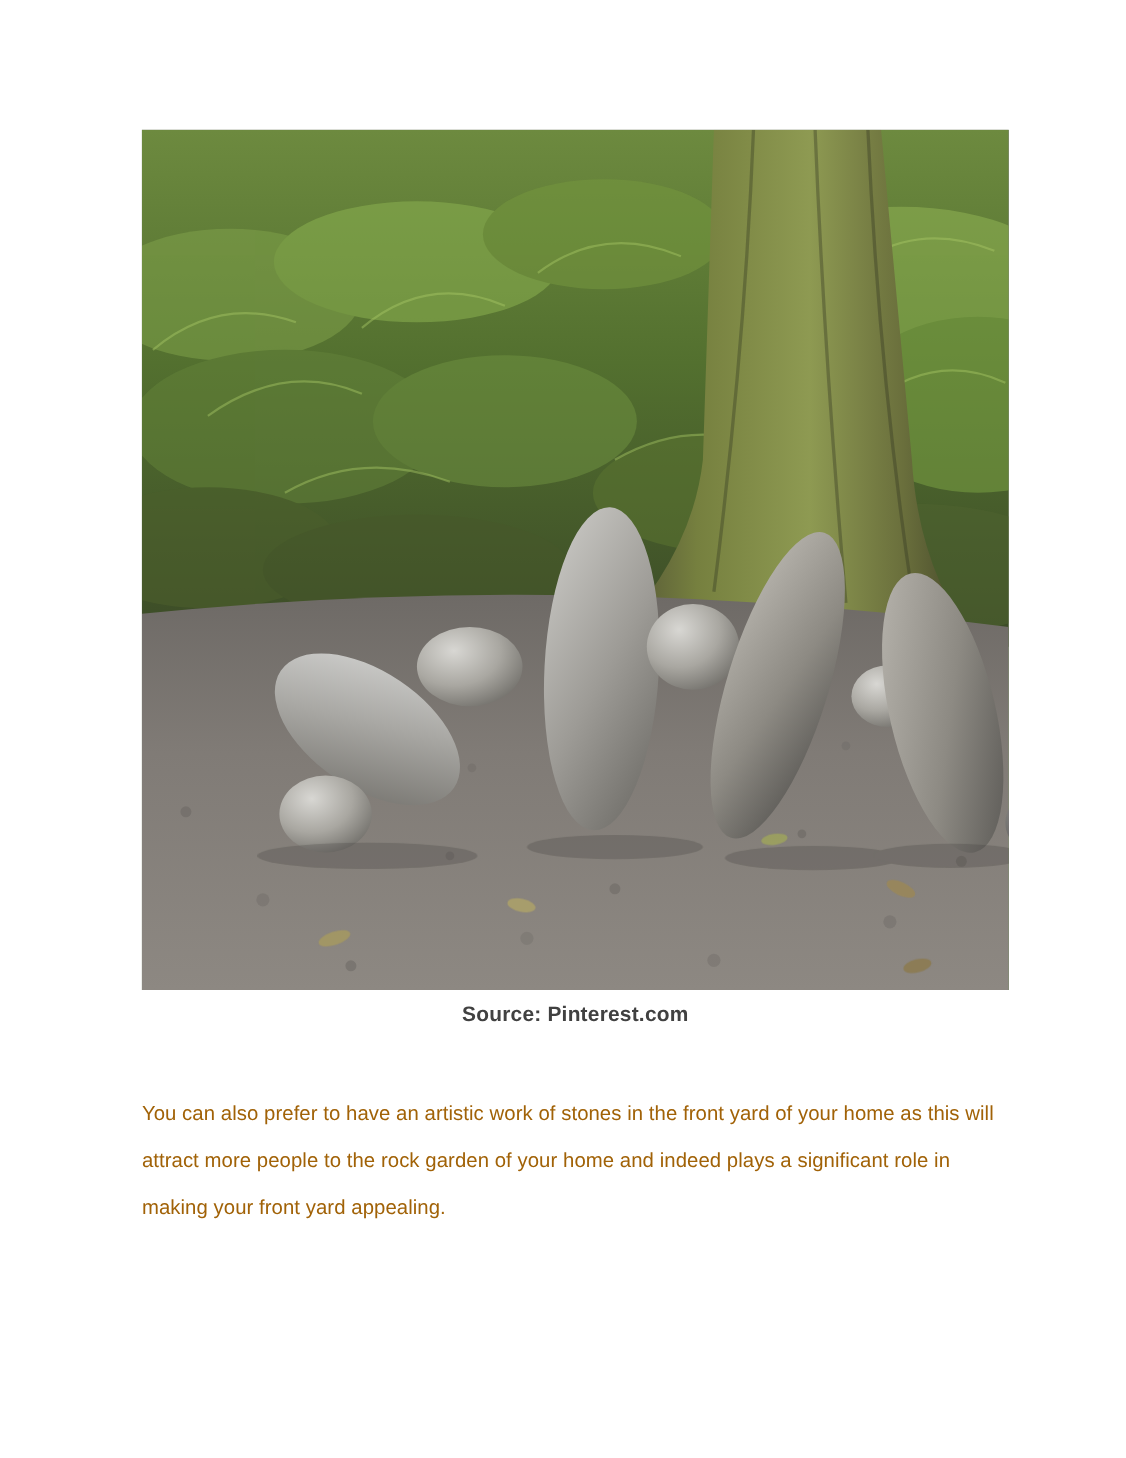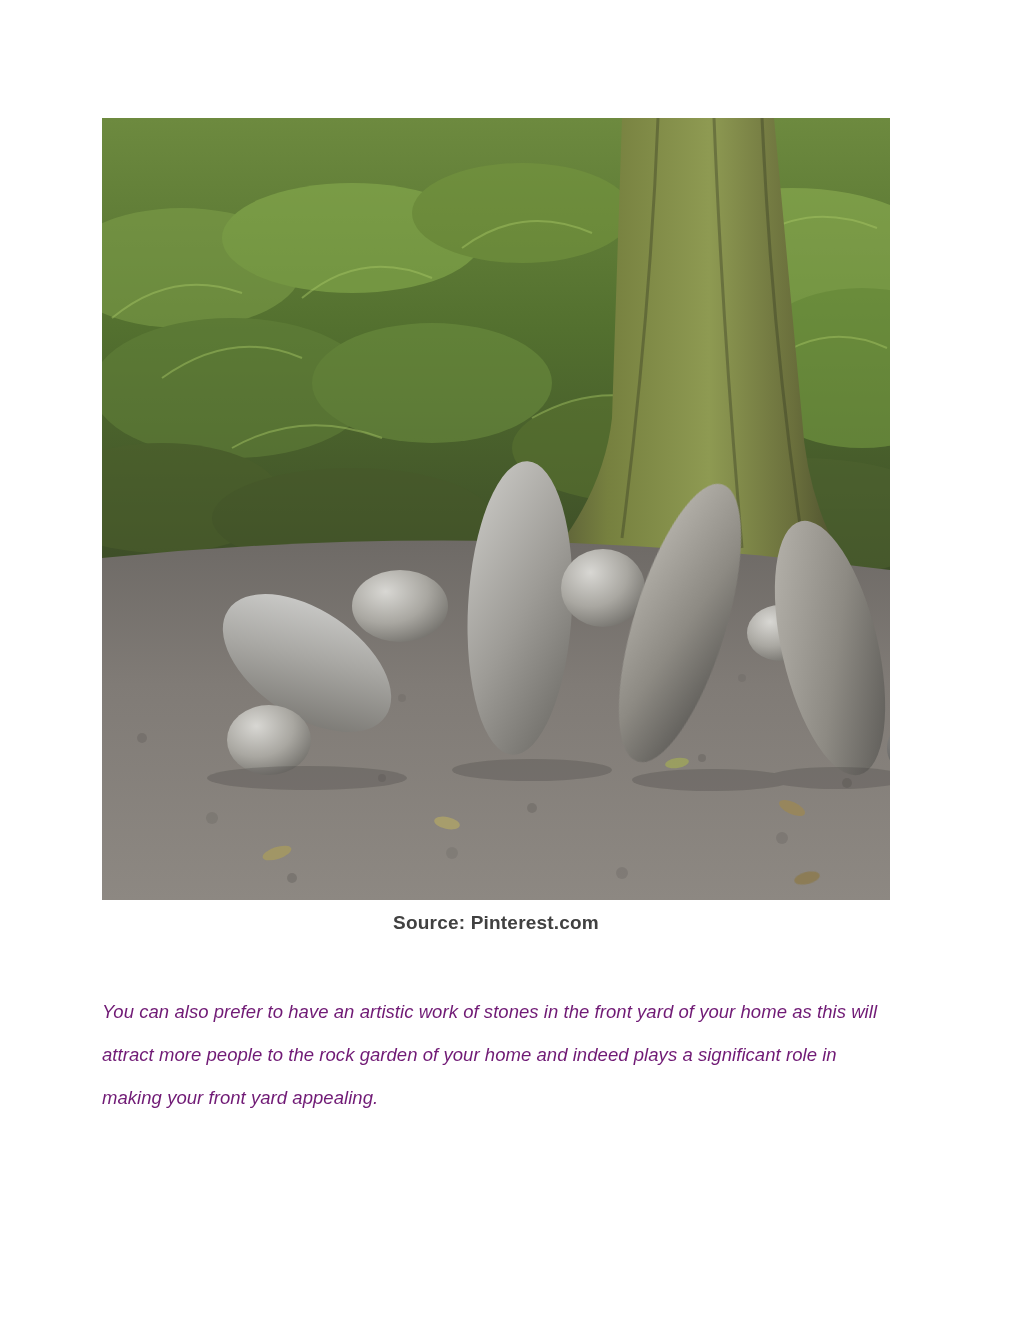--- a/index.html
+++ b/index.html
@@ -15,21 +15,21 @@
   }
   .page {
     position: relative;
     width: 1024px;
     height: 1325px;
     background: #ffffff;
     box-sizing: border-box;
   }
   .content {
     position: absolute;
-    left: 102px;
+    left: 129px;
     top: 118px;
     width: 788px;
   }
 
   
   .figure {
     width: 788px;
   }
   .photo {
     position: relative;
@@ -50,23 +50,22 @@
     font-weight: bold;
     color: #414141;
     letter-spacing: 0.2px;
   }
 
   
   .body-text {
     margin-top: 56px;
     font-size: 18.5px;
     line-height: 43px;
-    color: #701a75;
+    color: #a16207;
     letter-spacing: 0.05px;
-    font-style: italic;
   }
 </style>
 </head>
 <body>
 
 <div class="page">
   <div class="content">
 
     <figure class="figure" style="margin:0;">
       <div class="photo">

